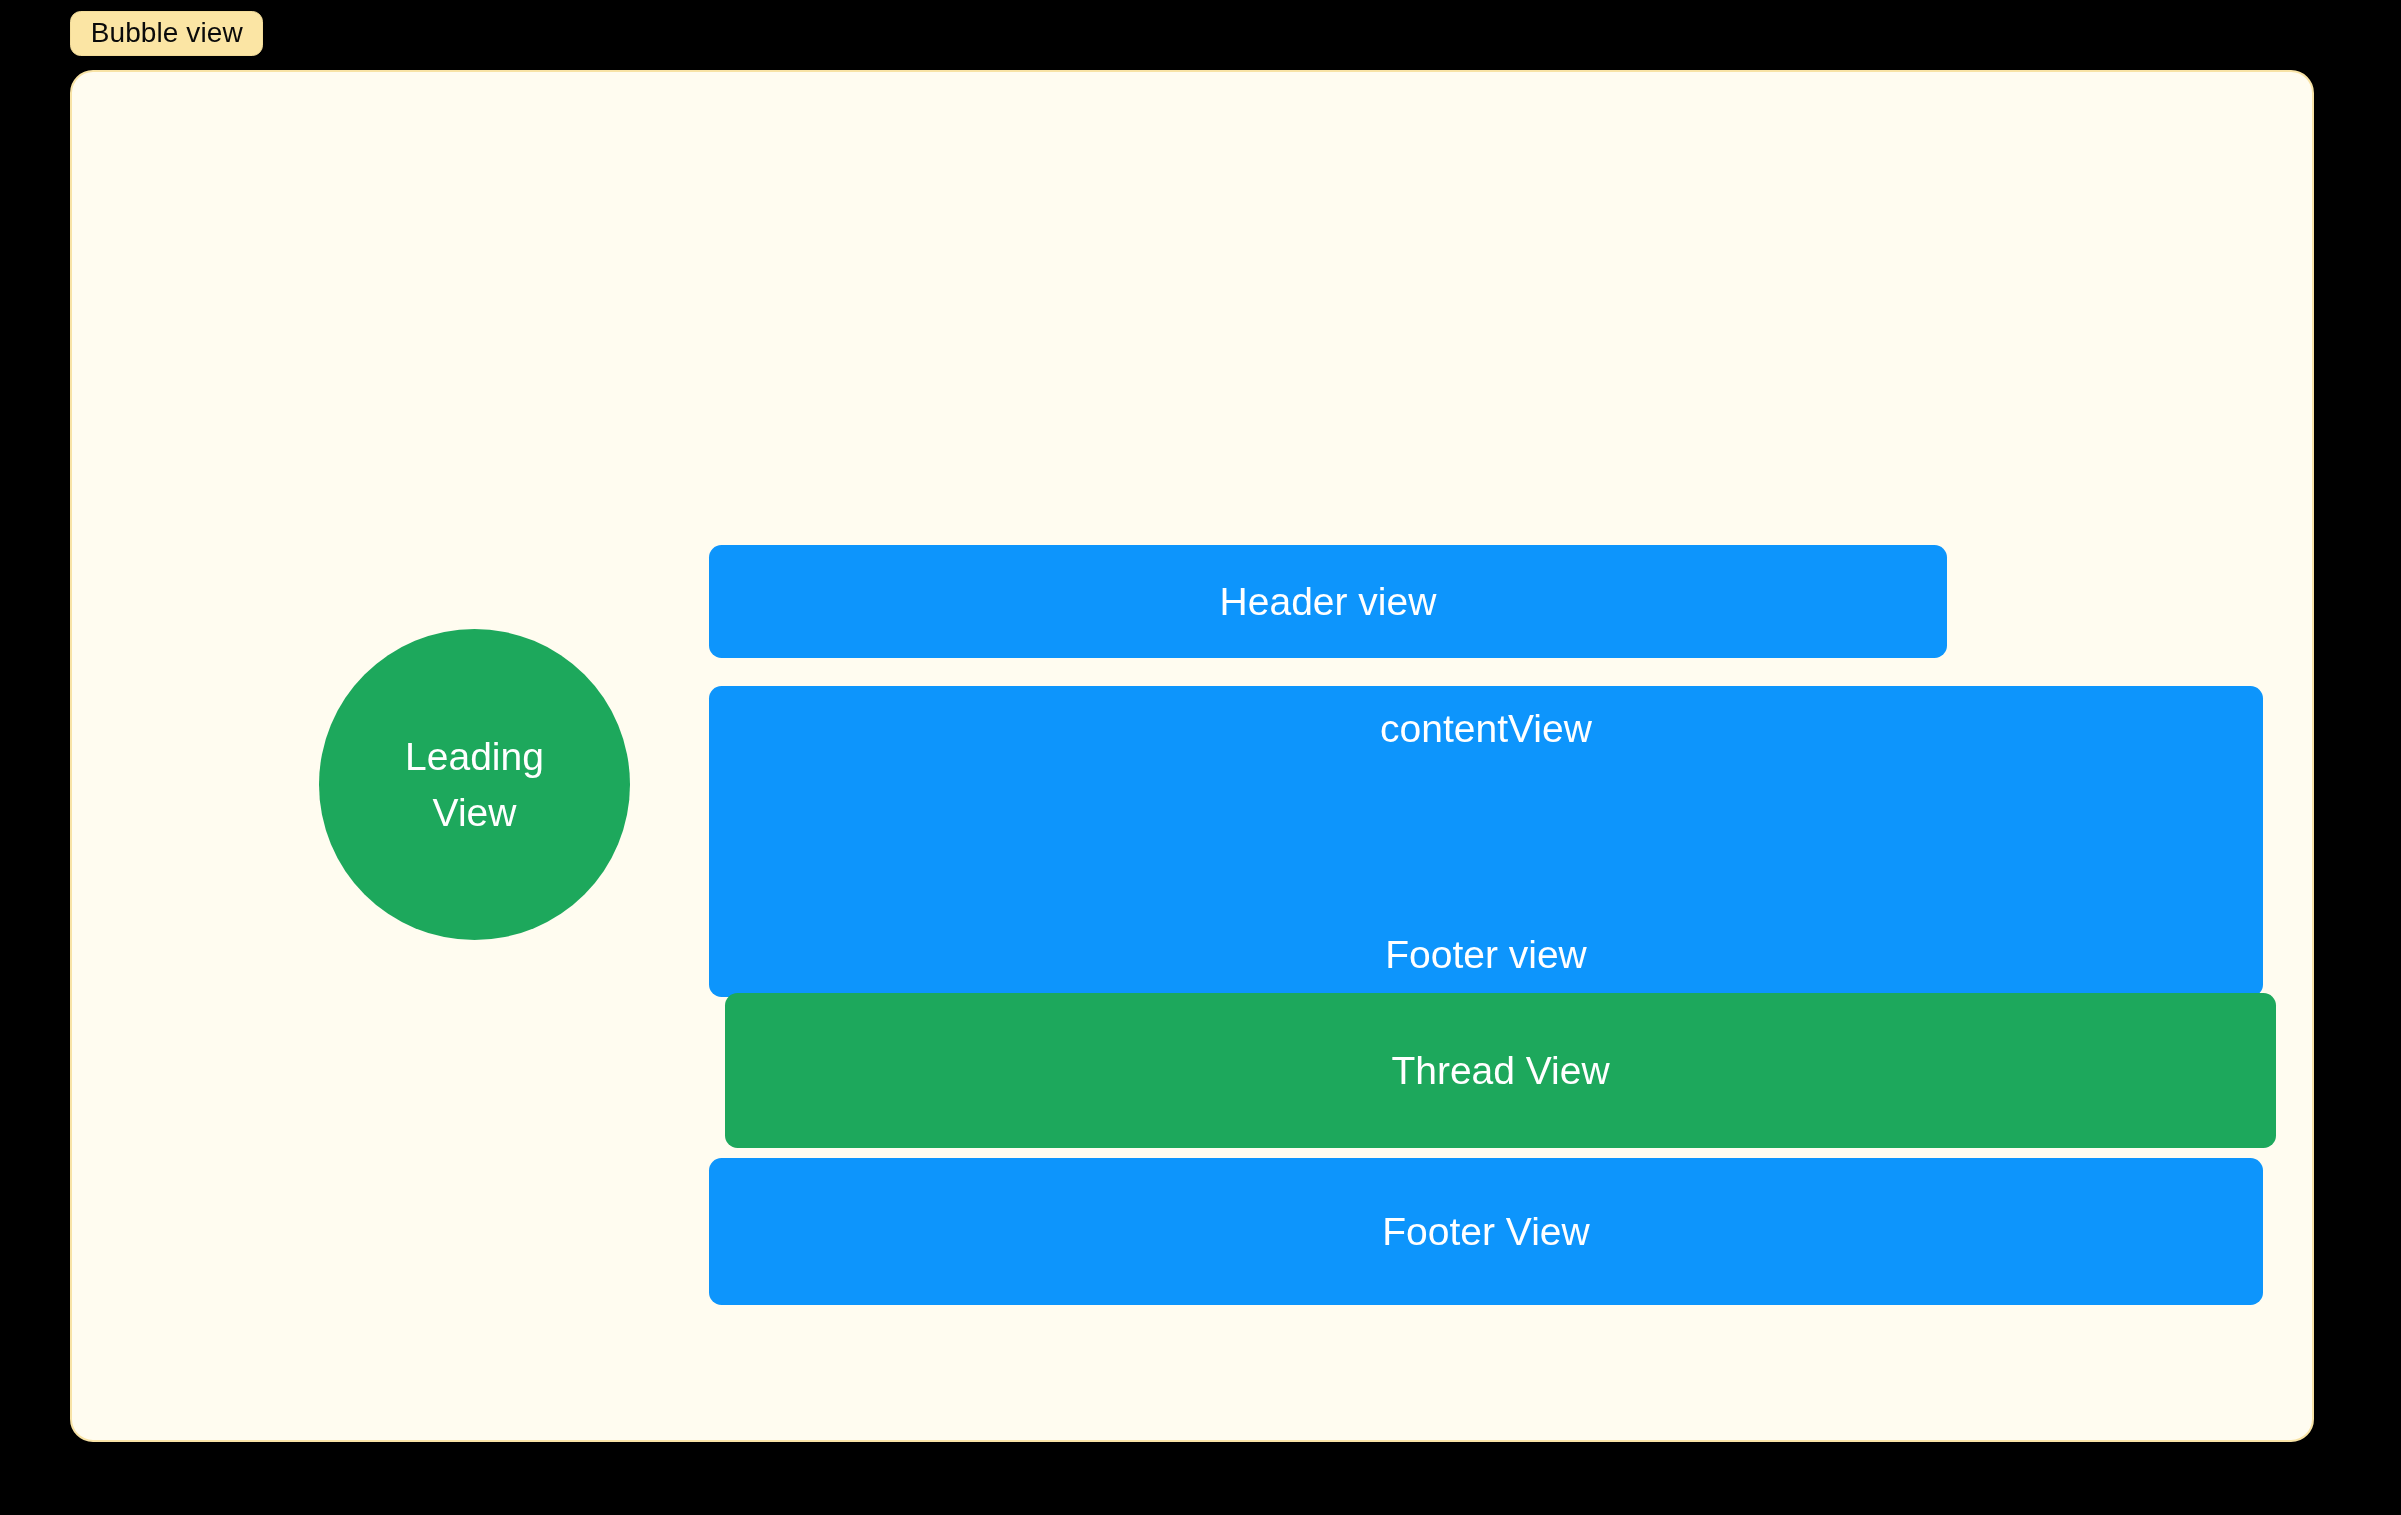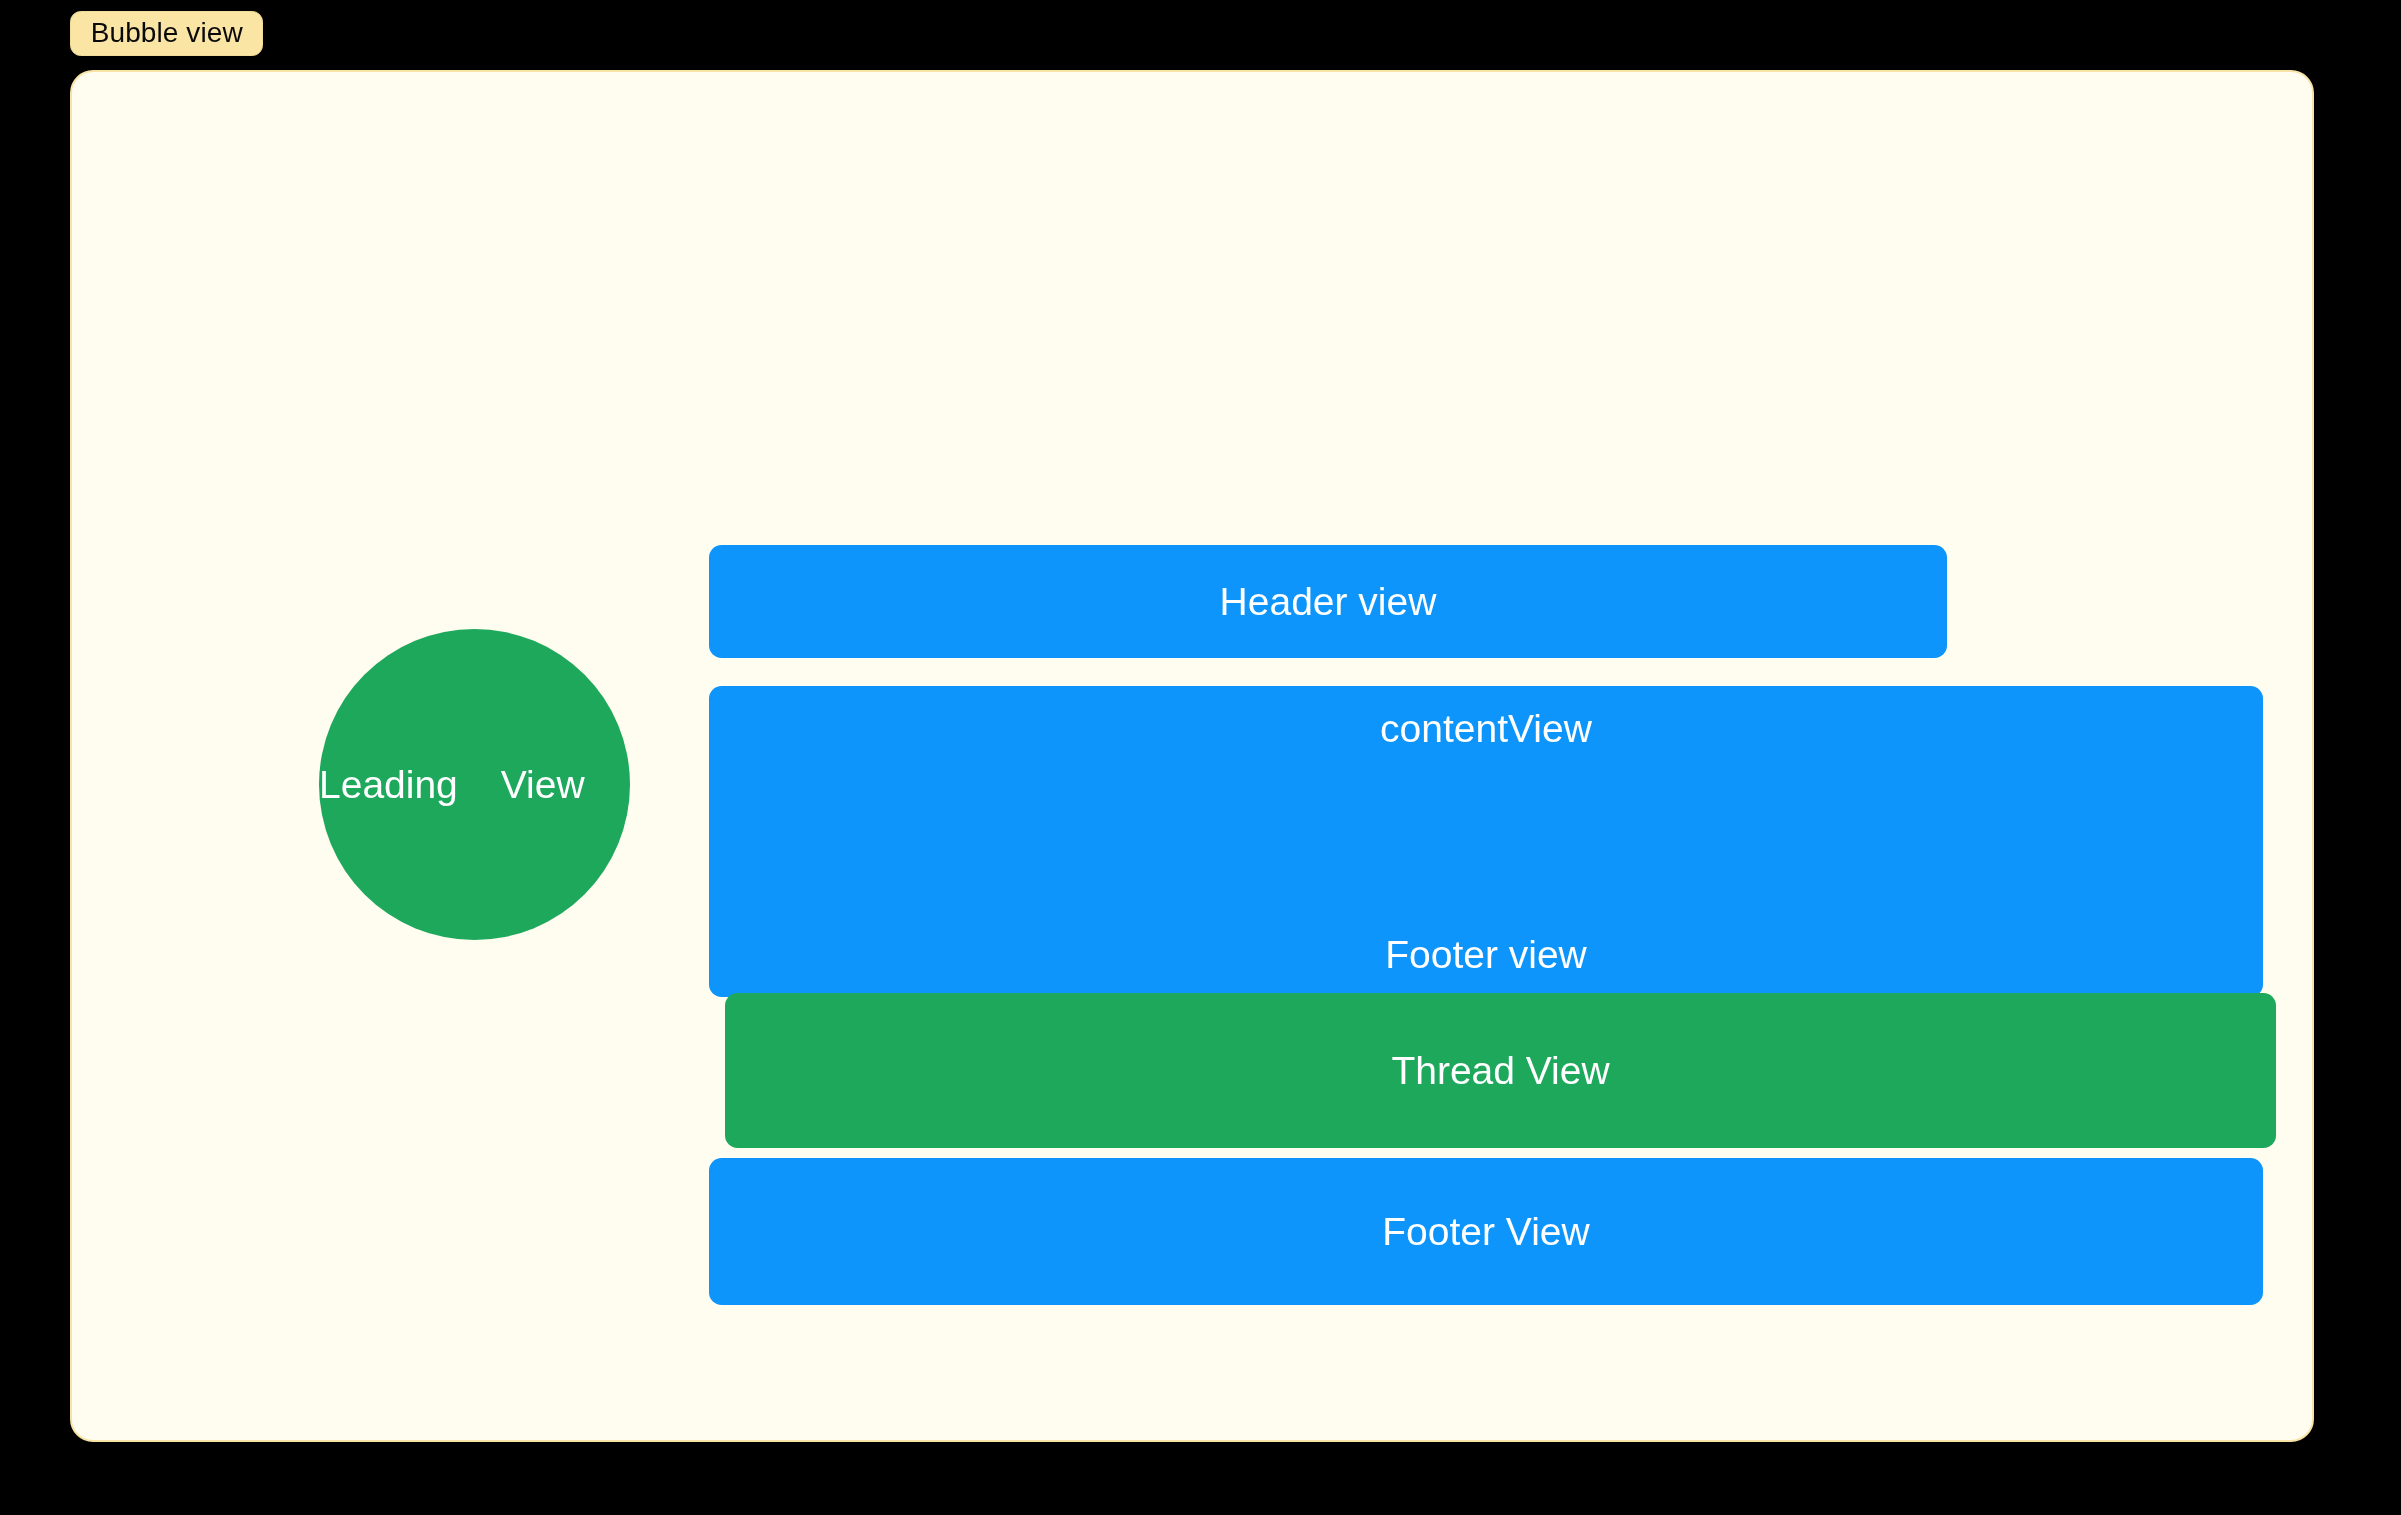--- a/index.html
+++ b/index.html
@@ -56,25 +56,24 @@
   
   .leading-view {
     position: absolute;
     left: 247px;
     top: 557px;
     width: 311px;
     height: 311px;
     border-radius: 50%;
     background: #1DA85C;
     display: flex;
-    flex-direction: row;
+    flex-direction: column;
     align-items: center;
-    justify-content: flex-start;
+    justify-content: center;
     box-sizing: border-box;
-    gap: 43px;
   }
   .leading-view-line {
     color: #FFFFFF;
     font-size: 39px;
     line-height: 1.42;
     text-align: center;
     white-space: nowrap;
   }
 
   

